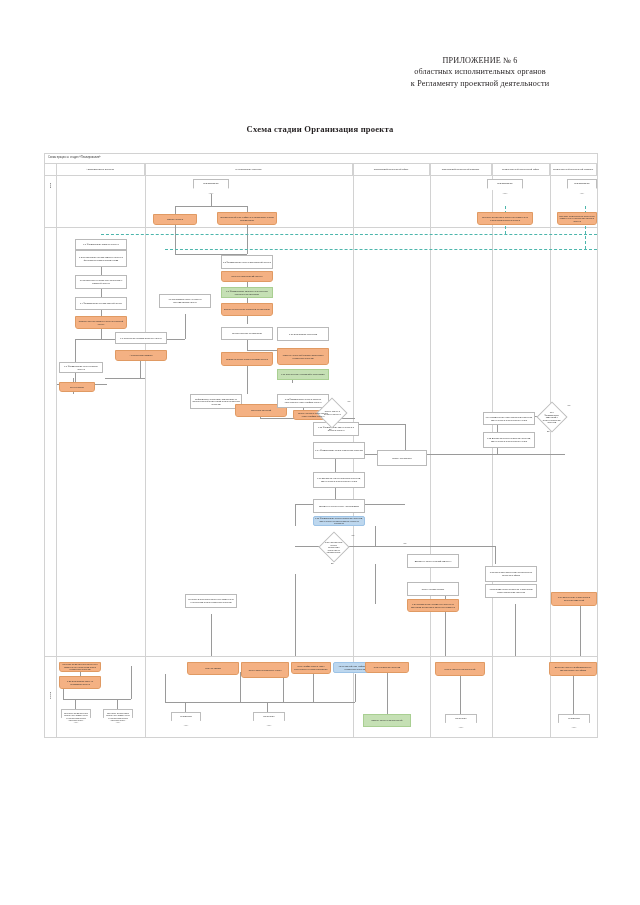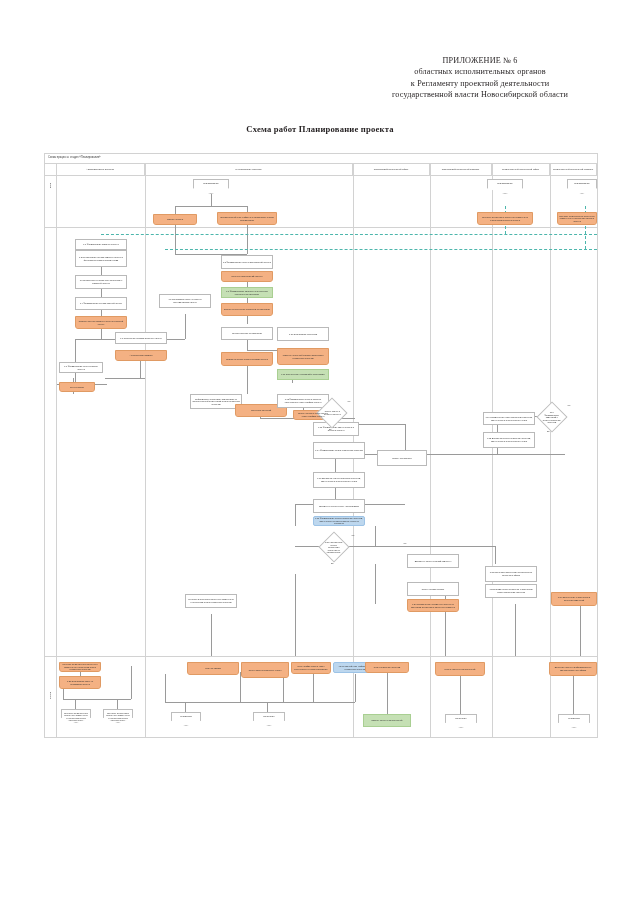--- a/index.html
+++ b/index.html
@@ -107,24 +107,23 @@
     position:absolute; font-size:2px; color:#444;
   }
 </style>
 </head>
 <body>
 
 <div class="doc-header">
   <div>ПРИЛОЖЕНИЕ № 6</div>
   <div>областных исполнительных органов</div>
   <div>к Регламенту проектной деятельности</div>
-  <div>государственной власти Новосибирской области</div>
 </div>
 
-<div class="doc-title">Схема работ Планирование проекта</div>
+<div class="doc-title">Схема стадии Организация проекта</div>
 
 <div class="diagram">
 
   <div class="diagram-caption">Схема процесса: стадия «Планирование»</div>
   <div class="caption-rule"></div>
 
   <div class="lane-head" style="left:11px;width:89px;">Администратор проекта</div>
   <div class="lane-head" style="left:100px;width:208px;">Руководитель проекта</div>
   <div class="lane-head" style="left:308px;width:77px;">Отраслевой Проектный офис</div>
   <div class="lane-head" style="left:385px;width:62px;">Отраслевой Проектный комитет</div>

